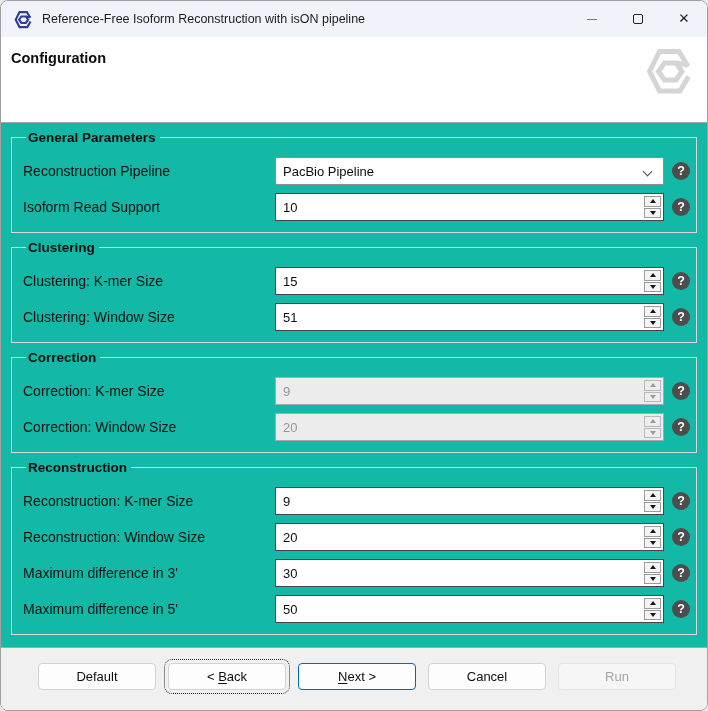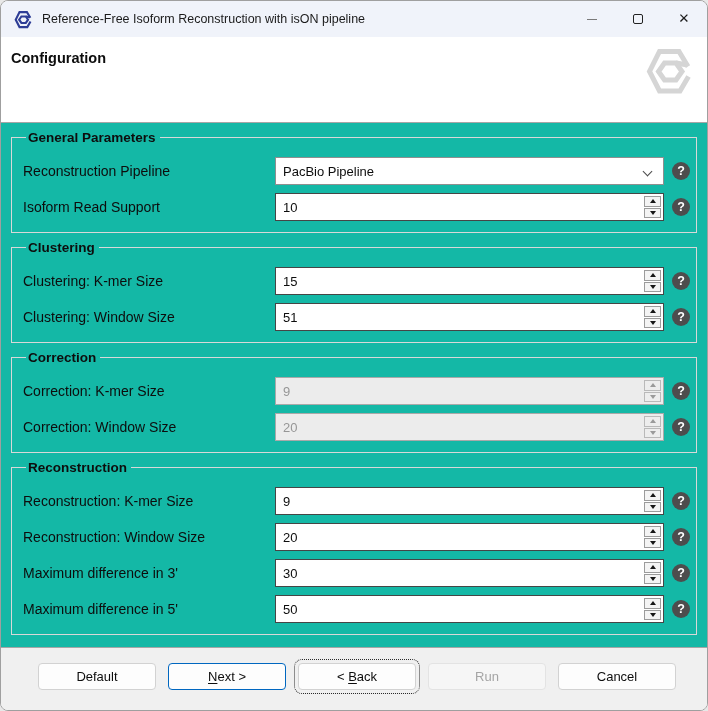--- a/index.html
+++ b/index.html
@@ -247,19 +247,19 @@
               </button>
             </div>
           </div>
           <span class="help">?</span>
         </div>
       </fieldset>
     </div>
 
   <div class="footer">
       <button class="btn normal">Default</button>
+      <button class="btn focused">&lt; <u>B</u>ack</button>
       <button class="btn default"><u>N</u>ext &gt;</button>
-      <button class="btn focused">&lt; <u>B</u>ack</button>
+      <button class="btn normal">Cancel</button>
       <button class="btn disabled">Run</button>
-      <button class="btn normal">Cancel</button>
     </div>
 
 </div>
 
 </body></html>

